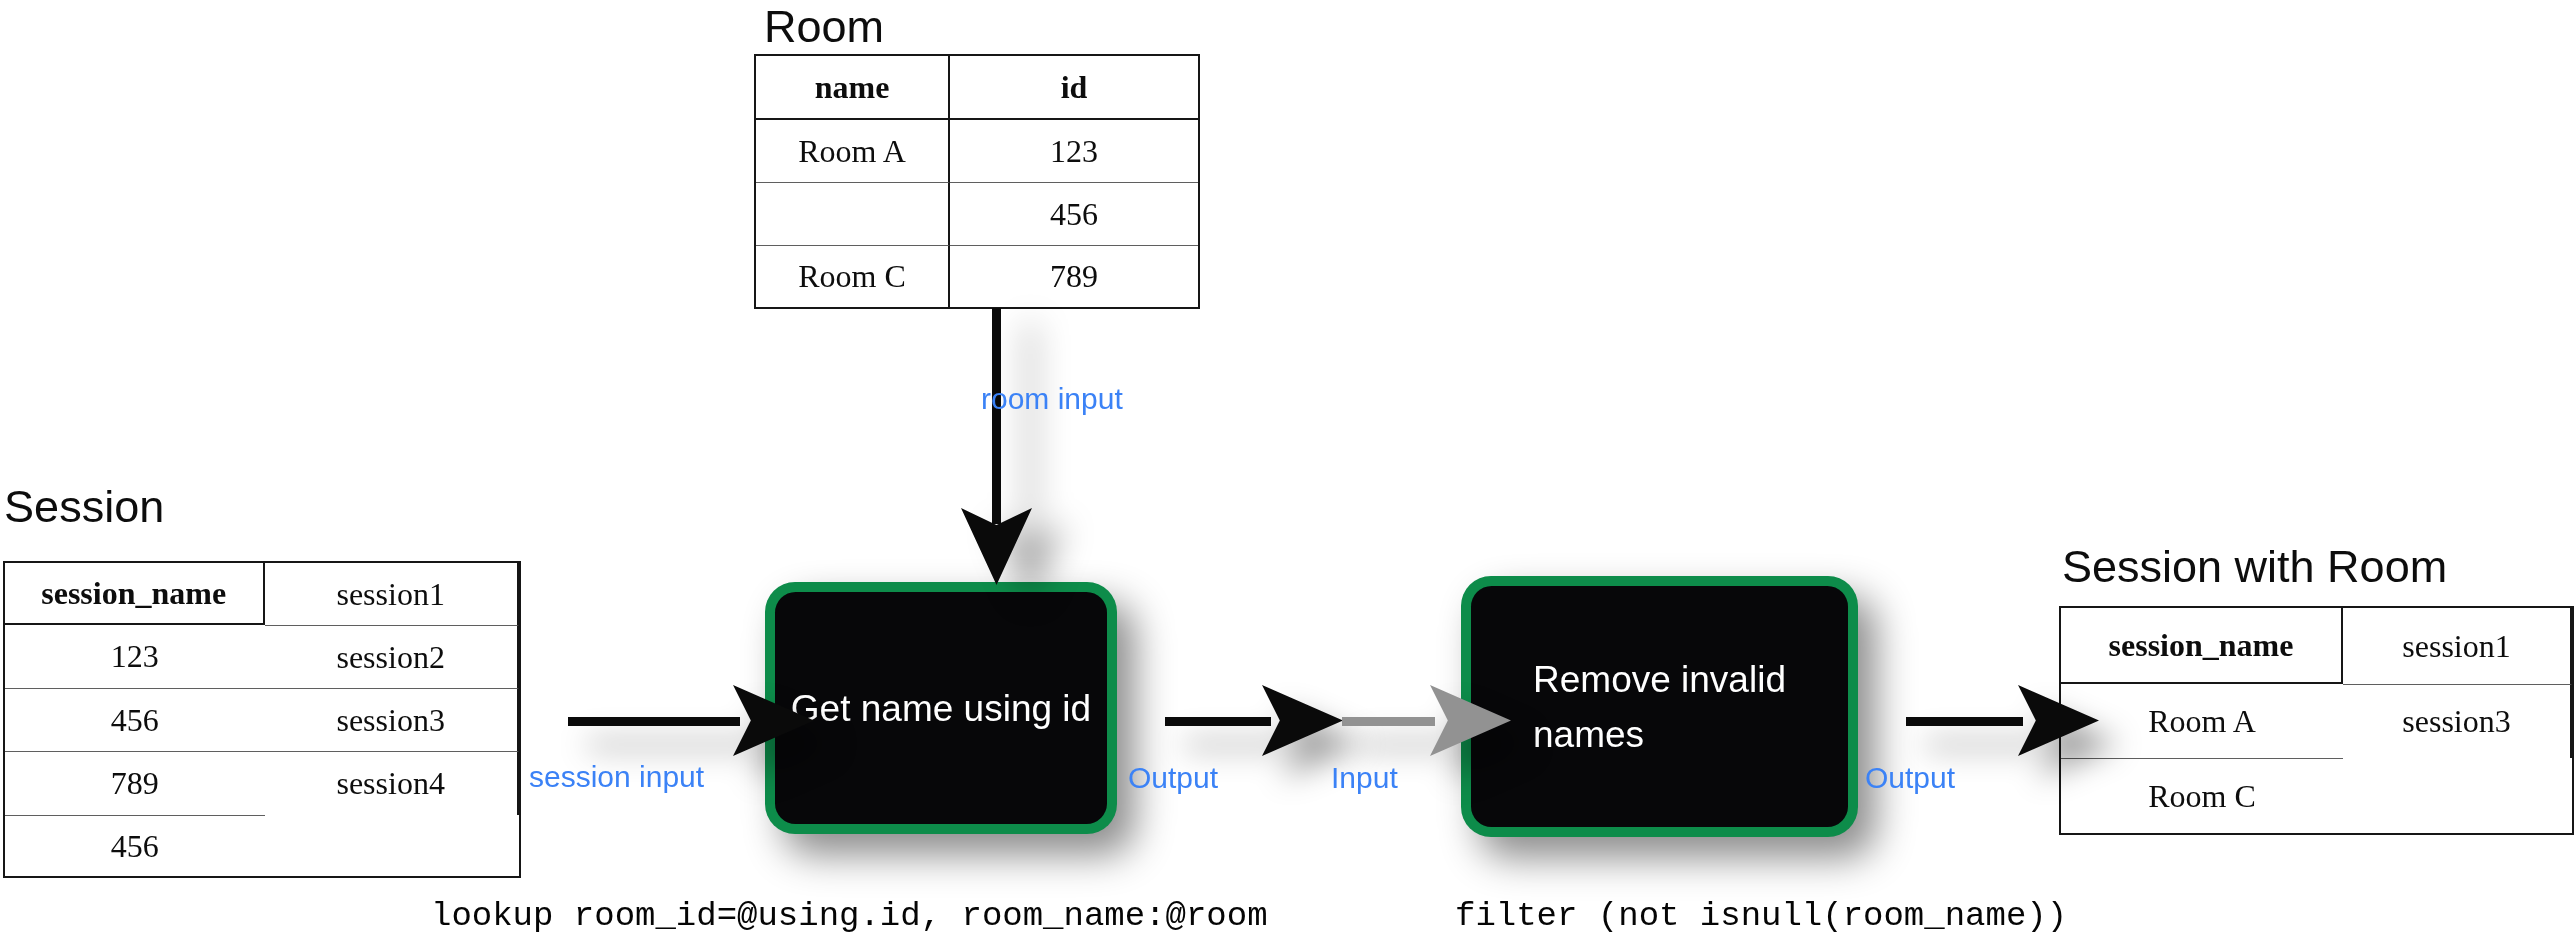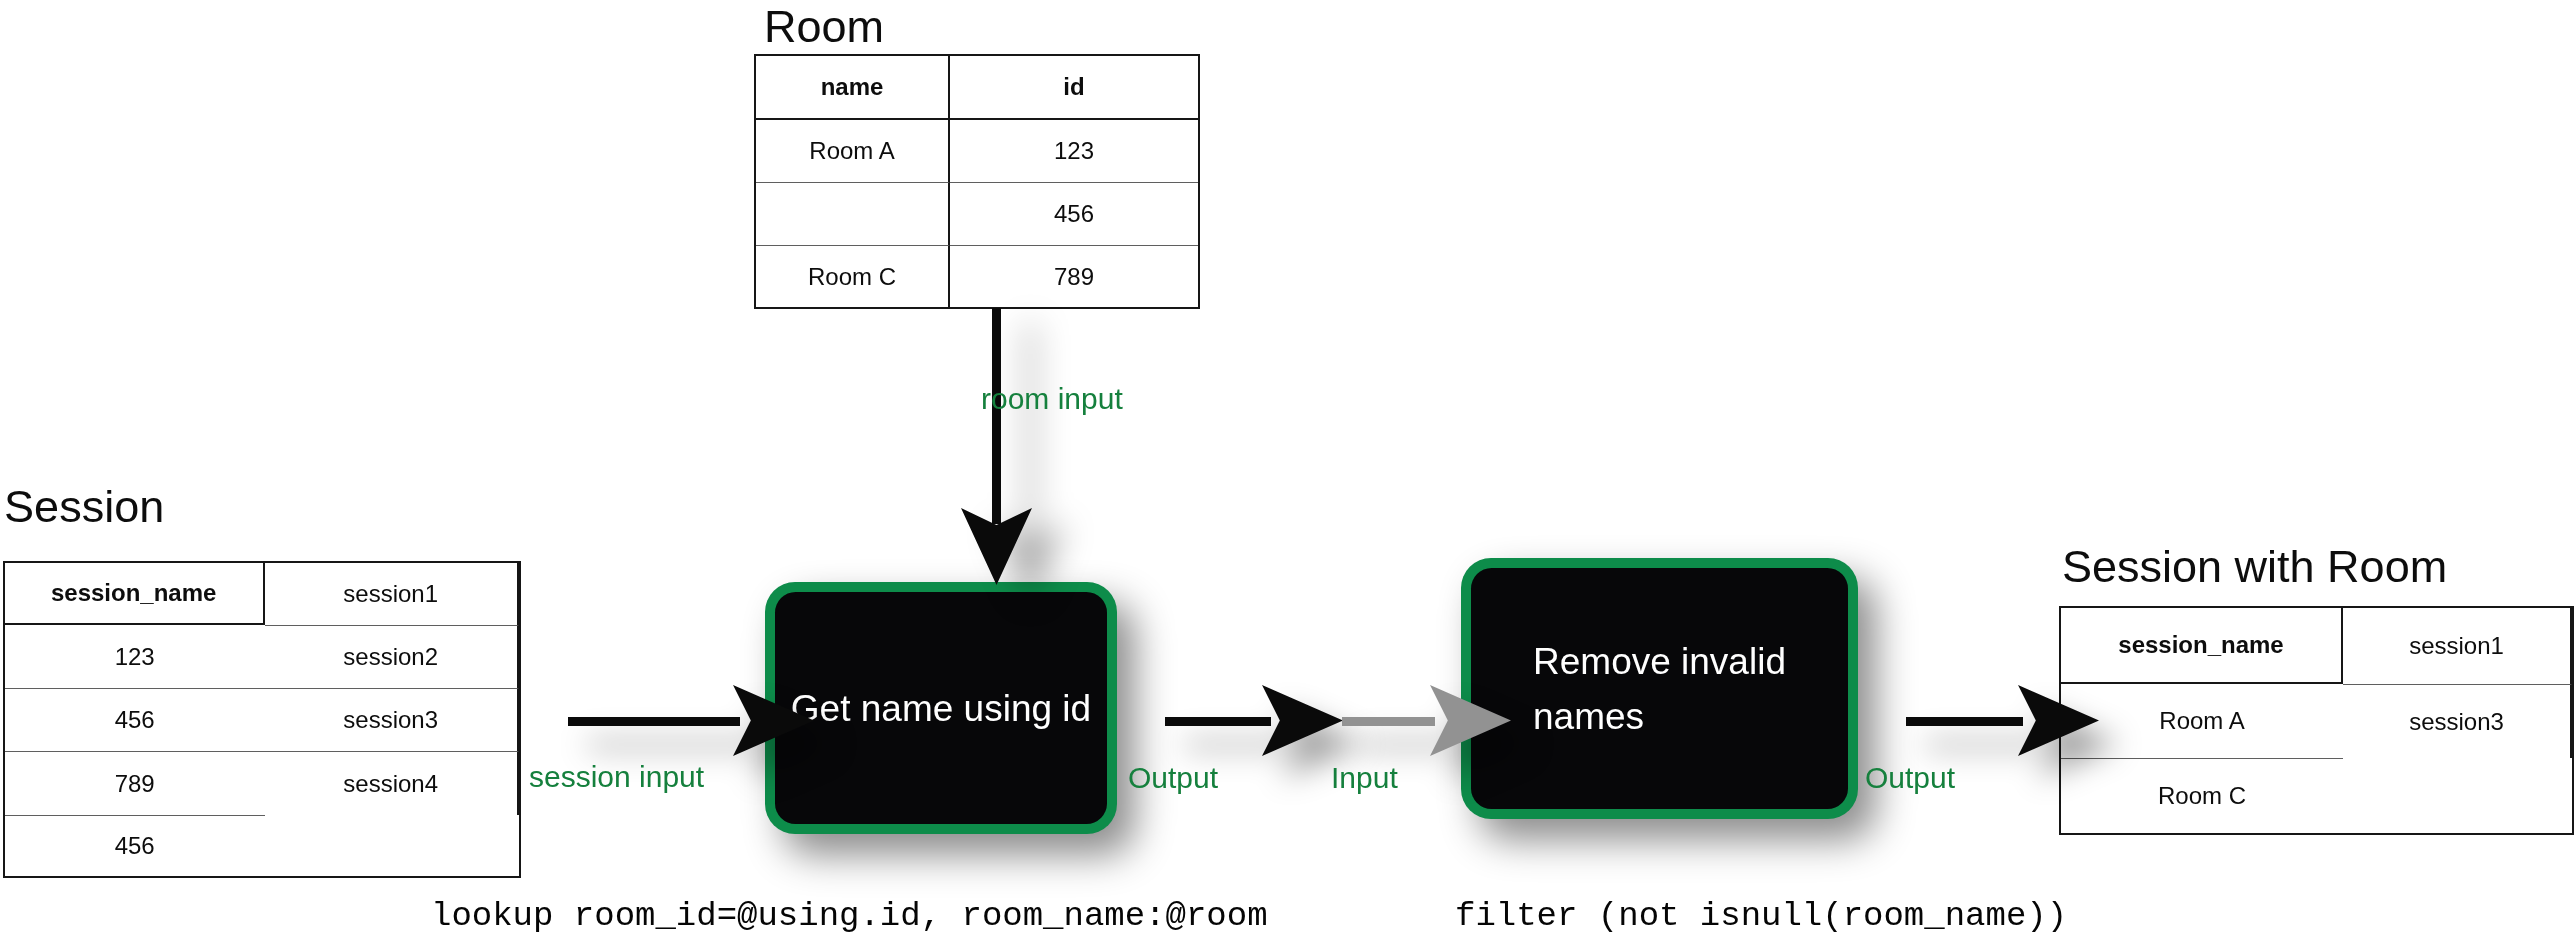--- a/index.html
+++ b/index.html
@@ -3,43 +3,43 @@
 <meta charset="utf-8">
 <style>
   html,body{margin:0;padding:0;background:#ffffff;}
   #stage{position:relative;width:2576px;height:944px;background:#ffffff;overflow:hidden;
          font-family:"Liberation Sans", sans-serif;color:#0c0c0c;padding-left:48px;}
 
   .title{position:absolute;font-size:45px;font-weight:500;letter-spacing:0;color:#0d0d0d;white-space:nowrap;}
 
   
   .tbl{position:absolute;display:grid;background:#ffffff;border:2.1px solid #161616;box-sizing:border-box;}
-  .cell{display:flex;align-items:center;justify-content:center;font-size:24px;color:#0d0d0d;
-        white-space:nowrap;overflow:hidden;}
+  .cell{display:flex;align-items:center;justify-content:center;font-size:32px;color:#0d0d0d;
+        white-space:nowrap;overflow:hidden;font-family:Liberation Serif, serif;}
   .th{font-weight:bold;border-bottom:2.1px solid #161616;}
   .c1{border-right:2.1px solid #161616;}
   .rd{border-top:1.4px solid #5f5f5f;}
 
   
   .node{position:absolute;background:#0d8c4a;border-radius:30px;padding:10.3px;box-sizing:border-box;
         box-shadow:18px 20.6px 38px rgba(0,0,0,0.45);}
   .node-inner{width:100%;height:100%;background:#070709;border-radius:20.6px;display:flex;
               align-items:center;justify-content:center;}
   .node-label{color:#ffffff;font-size:37px;line-height:55px;text-align:left;white-space:nowrap;}
 
   
   .arrow{position:absolute;filter:drop-shadow(20.6px 23px 15px rgba(0,0,0,0.38));}
   .arrow.vert{filter:drop-shadow(34px 16.5px 16.5px rgba(0,0,0,0.35));}
   .shaft{position:absolute;background:#0a0a0a;}
   .head{position:absolute;background:#0a0a0a;}
   .head-right{clip-path:polygon(0 0,100% 50%,0 100%,22% 50%);}
   .head-down{clip-path:polygon(0 0,50% 22%,100% 0,50% 100%);}
   .gray .shaft,.gray .head{background:#929292;}
 
-  .edge-label{position:absolute;font-size:30px;color:#15803d;white-space:nowrap;}
+  .edge-label{position:absolute;font-size:30px;color:#3b82f6;white-space:nowrap;}
 
   .code{position:absolute;font-family:"Liberation Mono","DejaVu Sans Mono",monospace;
         font-size:34px;color:#050505;white-space:nowrap;}
 </style>
 </head>
 <body>
 
 <div id="stage">
 
   <div class="title" style="left:764px;top:1.4px;">Room</div>
@@ -78,21 +78,21 @@
     <div class="cell c1 rd">session3</div>
     <div class="cell rd">Room C</div>
   </div>
 
   <div class="node" style="left:765px;top:582px;width:352px;height:252px;">
     <div class="node-inner">
       <div class="node-label">Get name using id</div>
     </div>
   </div>
 
-  <div class="node" style="left:1461px;top:558px;width:397px;height:261px;">
+  <div class="node" style="left:1461px;top:576px;width:397px;height:261px;">
     <div class="node-inner">
       <div class="node-label">
         <div>Remove invalid</div>
         <div>names</div>
       </div>
     </div>
   </div>
 
   <div class="arrow vert">
     <div class="shaft" style="left:944px;top:308px;width:9px;height:216px;"></div>

